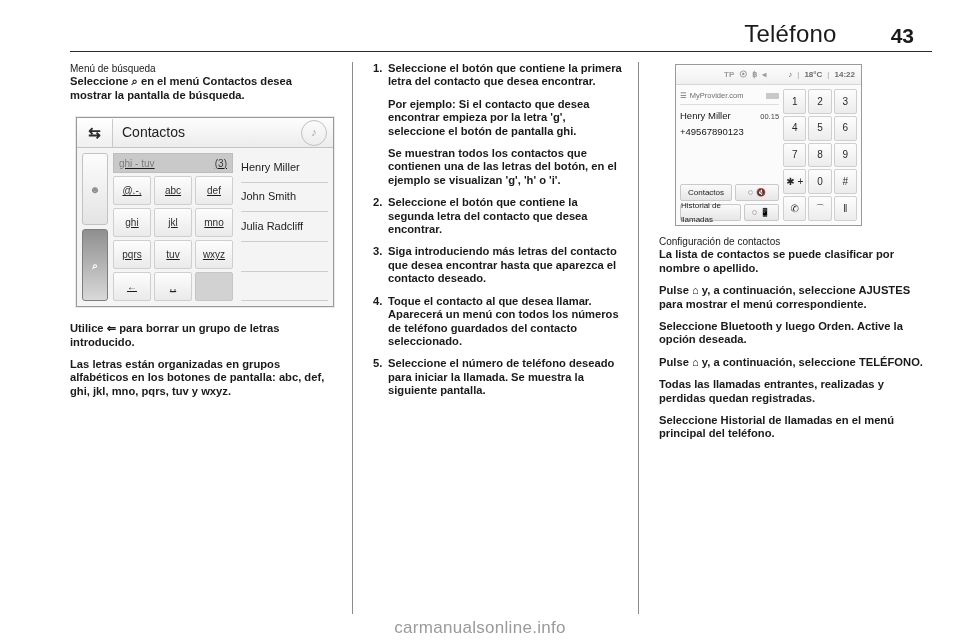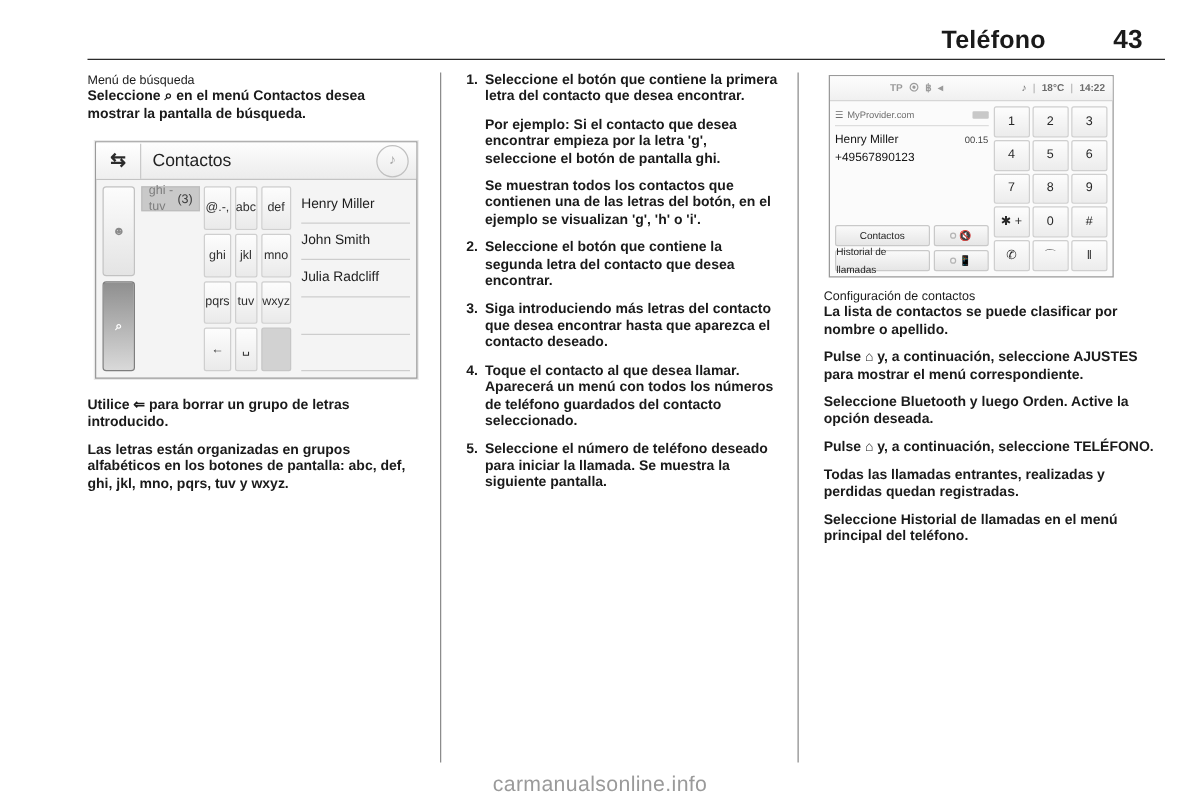--- a/index.html
+++ b/index.html
@@ -21,21 +21,21 @@
   
   .header {
     display:flex; align-items:flex-end; justify-content:flex-end;
     padding-right:18px;
     border-bottom:1.5px solid #2b2b2b;
     padding-bottom:3px;
     margin-left:42px;
     margin-right:0px;
   }
   .header-title {
-    font-size:20px; font-weight:bold; letter-spacing:0.2px;
+    font-size:24px; font-weight:normal; letter-spacing:0.2px;
   }
   .header-pageno {
     font-size:21px; font-weight:bold; margin-left:54px;
   }
 
   
   .columns {
     display:flex;
     margin-top:10px;
     height:552px;
@@ -124,21 +124,21 @@
     flex:1 1 0;
     border:1px solid #c2c2c2; border-radius:3px;
     display:flex; align-items:center; justify-content:center;
     font-size:10px; color:#8a8a8a;
     background:linear-gradient(#fcfcfc,#e4e4e4);
   }
   .side-tab.active {
     background:linear-gradient(#8f8f8f,#d9d9d9);
     color:#ffffff; border-color:#7e7e7e;
   }
-  .kb-col { width:120px; display:flex; gap:3px; }
+  .kb-col { width:120px; display:flex; flex-direction:column; gap:3px;text-decoration:underline; }
   .kb-field {
     height:20px;
     background:#c9c9c9;
     border:1px solid #bdbdbd;
     display:flex; align-items:center; justify-content:space-between;
     padding:0 5px;
     font-size:10px; color:#7d7d7d; font-weight:normal;
   }
   .kb-field .cnt { color:#3a3a3a; }
   .kb-grid { display:grid; grid-template-columns:repeat(3,1fr); gap:3px; flex:1 1 auto; }
@@ -155,24 +155,24 @@
     border-bottom:1px solid #cdcdcd;
     display:flex; align-items:center;
     font-size:11px; font-weight:normal; color:#1d1d1d;
   }
   .name-row.empty { color:transparent; }
 
   
   .screen2 {
     border:1px solid #9a9a9a;
     background:#fbfbfb;
-    width:228px;
+    width:187px;
     height:162px;
     display:flex; flex-direction:column;
-    margin:2px 0 0 4px;
+    margin:2px 0 0 16px;
   }
   .sbar {
     height:20px; display:flex; align-items:center;
     border-bottom:1px solid #d6d6d6;
     background:linear-gradient(#fdfdfd,#f0f0f0);
     font-size:8px; color:#9b9b9b;
     padding:0 6px;
   }
   .sbar .left-ic { display:flex; gap:5px; align-items:center; margin-left:42px; }
   .sbar .right-ic { margin-left:auto; display:flex; gap:5px; align-items:center; color:#6b6b6b; }

